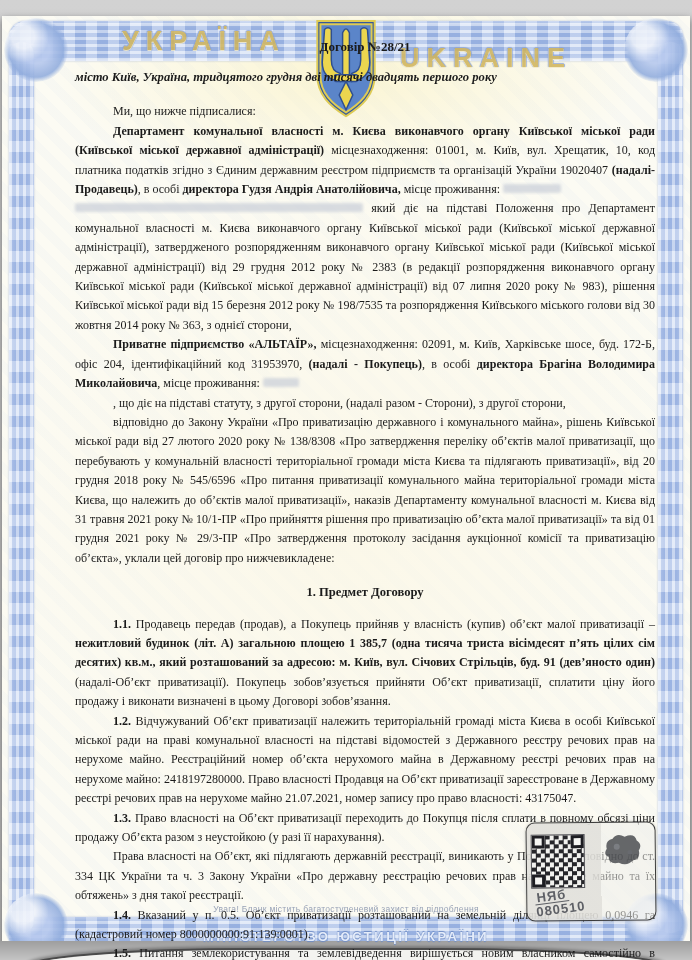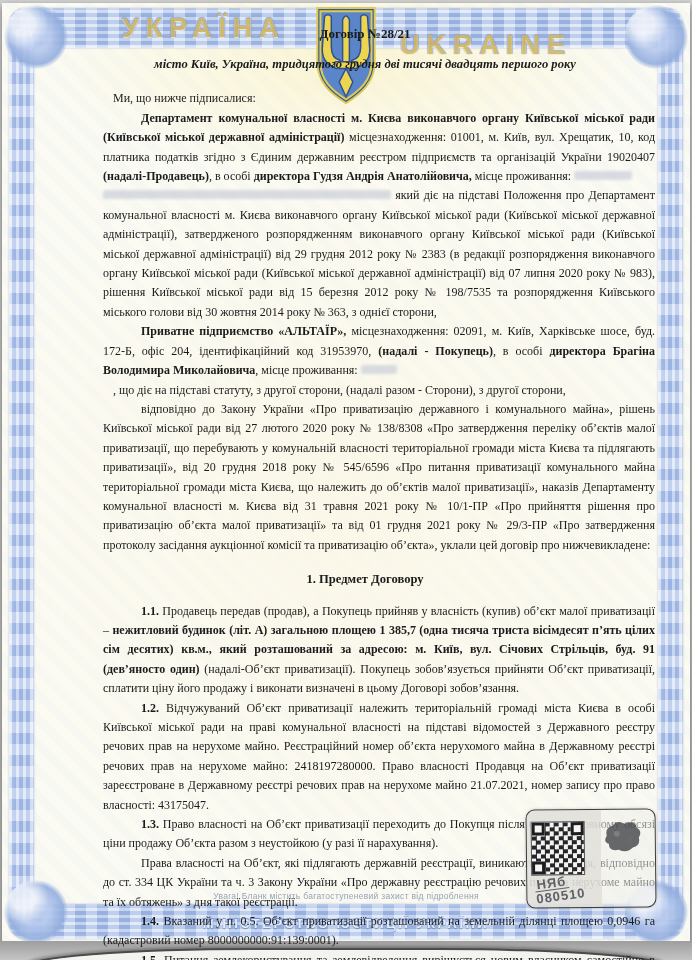--- a/index.html
+++ b/index.html
@@ -1,19 +1,19 @@
 <!DOCTYPE html>
 <html><head>
 <meta charset="utf-8">
 <style>
   html,body{margin:0;padding:0;}
   body{width:692px;height:960px;background:#c9c9c9;font-family:"Liberation Serif","DejaVu Serif",serif;}
   .stage{position:relative;width:692px;height:960px;overflow:hidden;
          background:linear-gradient(#d2d2d2,#bdbdbd);}
-  .sheet{position:absolute;left:2px;top:3px;width:688px;height:941px;
+  .sheet{position:absolute;left:2px;top:16px;width:688px;height:941px;
          background:#fcfbf3;box-shadow:0 3px 7px rgba(0,0,0,.5);}
   .sheet-tint{position:absolute;inset:0;pointer-events:none;
          background:
            radial-gradient(ellipse 420px 160px at 50% 60px, rgba(250,240,185,.55), rgba(250,240,185,0) 70%),
            radial-gradient(ellipse 70% 55% at 50% 55%, rgba(251,247,230,.8), rgba(251,247,230,0) 80%),
            repeating-linear-gradient(45deg, rgba(165,190,232,.05) 0 9px, rgba(255,255,255,0) 9px 18px);}
   
   .band{position:absolute;border-radius:16px;
         background:repeating-linear-gradient(90deg,#9db5e3 0 11px,#cfdcf4 11px 22px);
         box-shadow:inset 0 0 7px rgba(255,255,255,.95), 0 0 2px rgba(120,145,200,.6);}
@@ -43,25 +43,25 @@
   
   .ministry{position:absolute;left:0;right:0;bottom:13px;text-align:center;z-index:2;
         font:bold 13px "Liberation Sans",sans-serif;letter-spacing:2.5px;color:#e4ecfa;
         text-shadow:0 1px 1px #6f8cc4, 0 -1px 1px #6f8cc4;}
   .warning{position:absolute;left:0;right:0;top:888px;text-align:center;z-index:2;
         font:8.5px "Liberation Sans",sans-serif;color:#98a2b6;letter-spacing:.3px;}
   
   .content{position:absolute;left:73px;top:22px;width:580px;z-index:3;
         color:#1b1b1b;font-size:12px;line-height:19.4px;}
   .title{ text-align:center;font-weight:bold;font-size:13px;line-height:17px;}
-  .dateline{text-align:center;font-weight:bold;font-style:italic;font-size:12.6px;margin-top:13px;}
+  .dateline{text-align:left;font-weight:bold;font-style:italic;font-size:12.6px;margin-top:13px;}
   .body-start{margin-top:15px;}
   p.para{margin:0;}
   p.ind{text-indent:38px;}
-  p.just{text-align:justify;margin-left:28px;}
+  p.just{text-align:justify;}
   p.ital{}
   p.heading{text-align:center;font-weight:bold;font-size:12.6px;margin:15px 0 12px;}
   span.b{font-weight:bold;}
   span.redact{display:inline-block;height:9px;border-radius:2px;background:#ccd1da;
         filter:blur(1.6px);opacity:.75;vertical-align:baseline;}
   
   .stamp{position:absolute;left:524px;top:806px;width:128px;height:97px;z-index:6;
         border:1.6px solid #3c3c3c;border-radius:9px;transform:rotate(-.6deg);
         background:linear-gradient(90deg, rgba(225,224,219,.9) 0 58%, rgba(238,238,234,.55) 58%);
         box-shadow:0 0 3px rgba(0,0,0,.25);}

